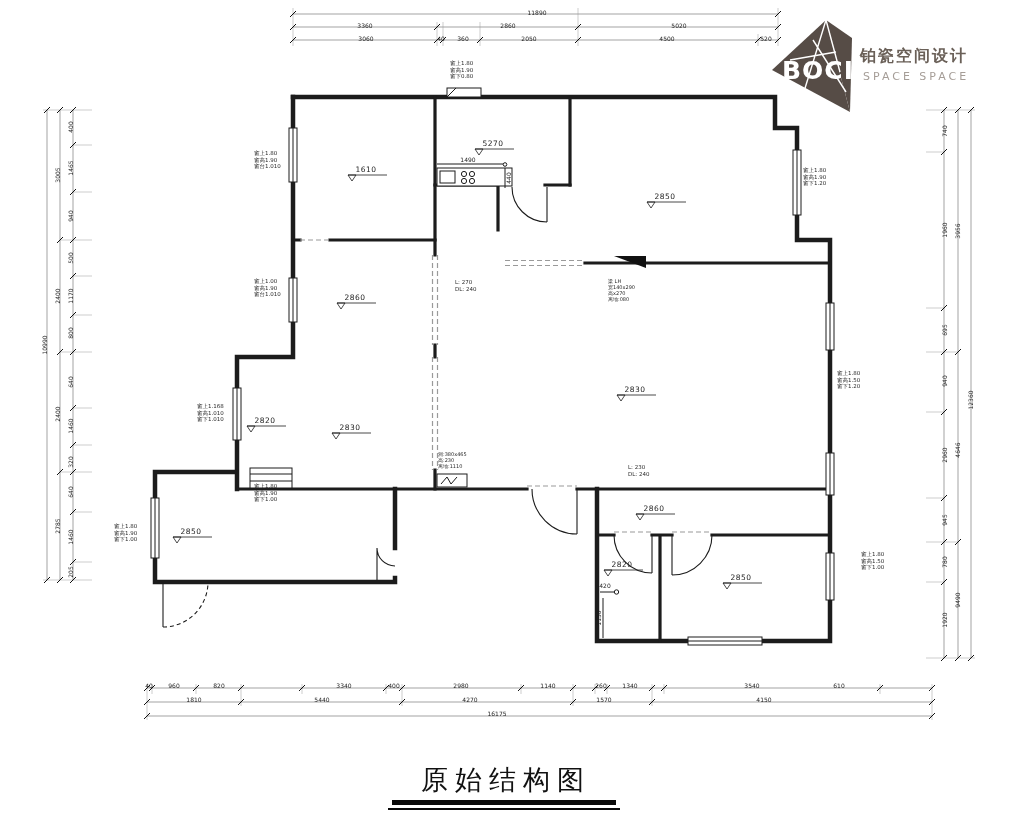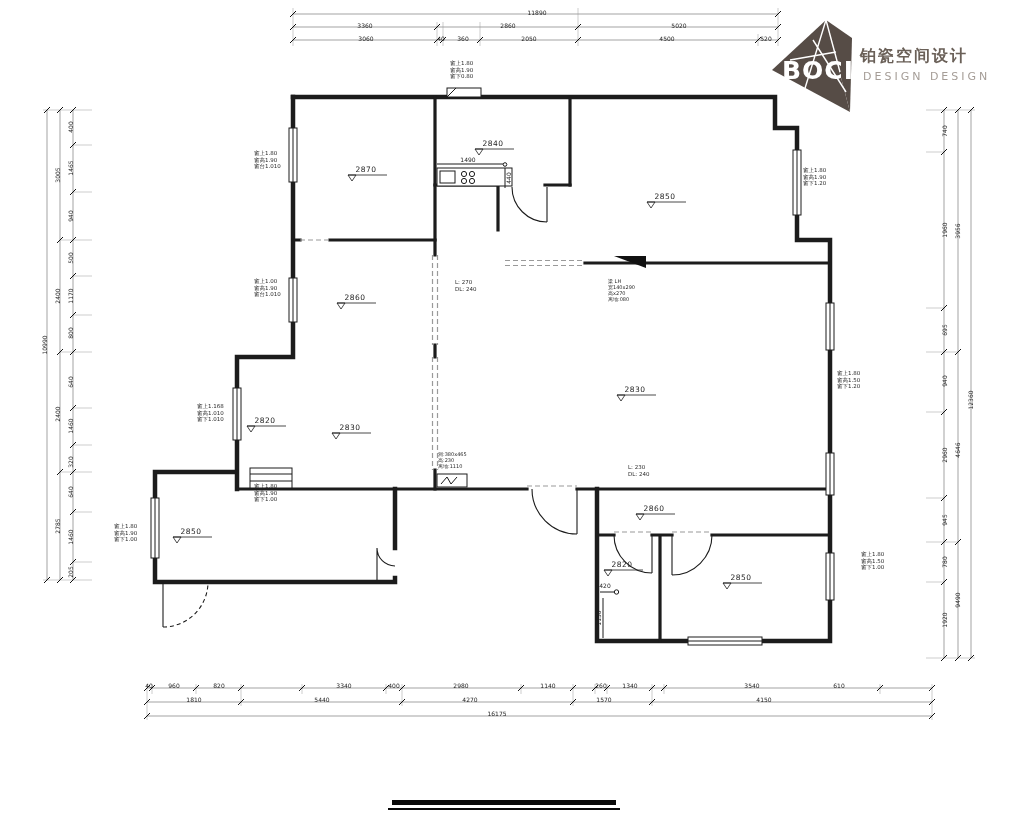--- a/index.html
+++ b/index.html
@@ -208,22 +208,22 @@
 <i class="v" style="left:945px;top:381px">940</i>
 <i class="v" style="left:945px;top:455px">2960</i>
 <i class="v" style="left:945px;top:520px">945</i>
 <i class="v" style="left:945px;top:562px">780</i>
 <i class="v" style="left:945px;top:620px">1920</i>
 <i class="v" style="left:958px;top:231px">3956</i>
 <i class="v" style="left:958px;top:450px">4646</i>
 <i class="v" style="left:958px;top:600px">9490</i>
 <i class="v" style="left:971px;top:400px">12360</i>
 
-<i class="lvl" style="left:366px;top:170px">2870</i>
-<i class="lvl" style="left:493px;top:144px">2840</i>
+<i class="lvl" style="left:366px;top:170px">1610</i>
+<i class="lvl" style="left:493px;top:144px">5270</i>
 <i class="lvl" style="left:665px;top:197px">2850</i>
 <i class="lvl" style="left:355px;top:298px">2860</i>
 <i class="lvl" style="left:350px;top:428px">2830</i>
 <i class="lvl" style="left:265px;top:421px">2820</i>
 <i class="lvl" style="left:635px;top:390px">2830</i>
 <i class="lvl" style="left:191px;top:532px">2850</i>
 <i class="lvl" style="left:654px;top:509px">2860</i>
 <i class="lvl" style="left:622px;top:565px">2820</i>
 <i class="lvl" style="left:741px;top:578px">2850</i>
 
@@ -294,21 +294,22 @@
 </div>
 
 <i class="d" style="left:468px;top:160px">1490</i>
 <i class="v" style="left:509px;top:178px">440</i>
 <i class="d" style="left:605px;top:586px">420</i>
 <i class="v" style="left:599px;top:618px">1130</i>
 
 <div class="logo">
   <span class="brand">BOCI</span>
   <span class="cn">铂瓷空间设计</span>
-  <span class="en">DESIGN DESIGN</span>
+  <span class="en">SPACE SPACE</span>
 </div>
 
 <div class="title-wrap">
+  <span class="title-text">原始结构图</span>
   <span class="bar-thick"></span>
   <span class="bar-thin"></span>
 </div>
 
 </div>
 
 </body></html>

